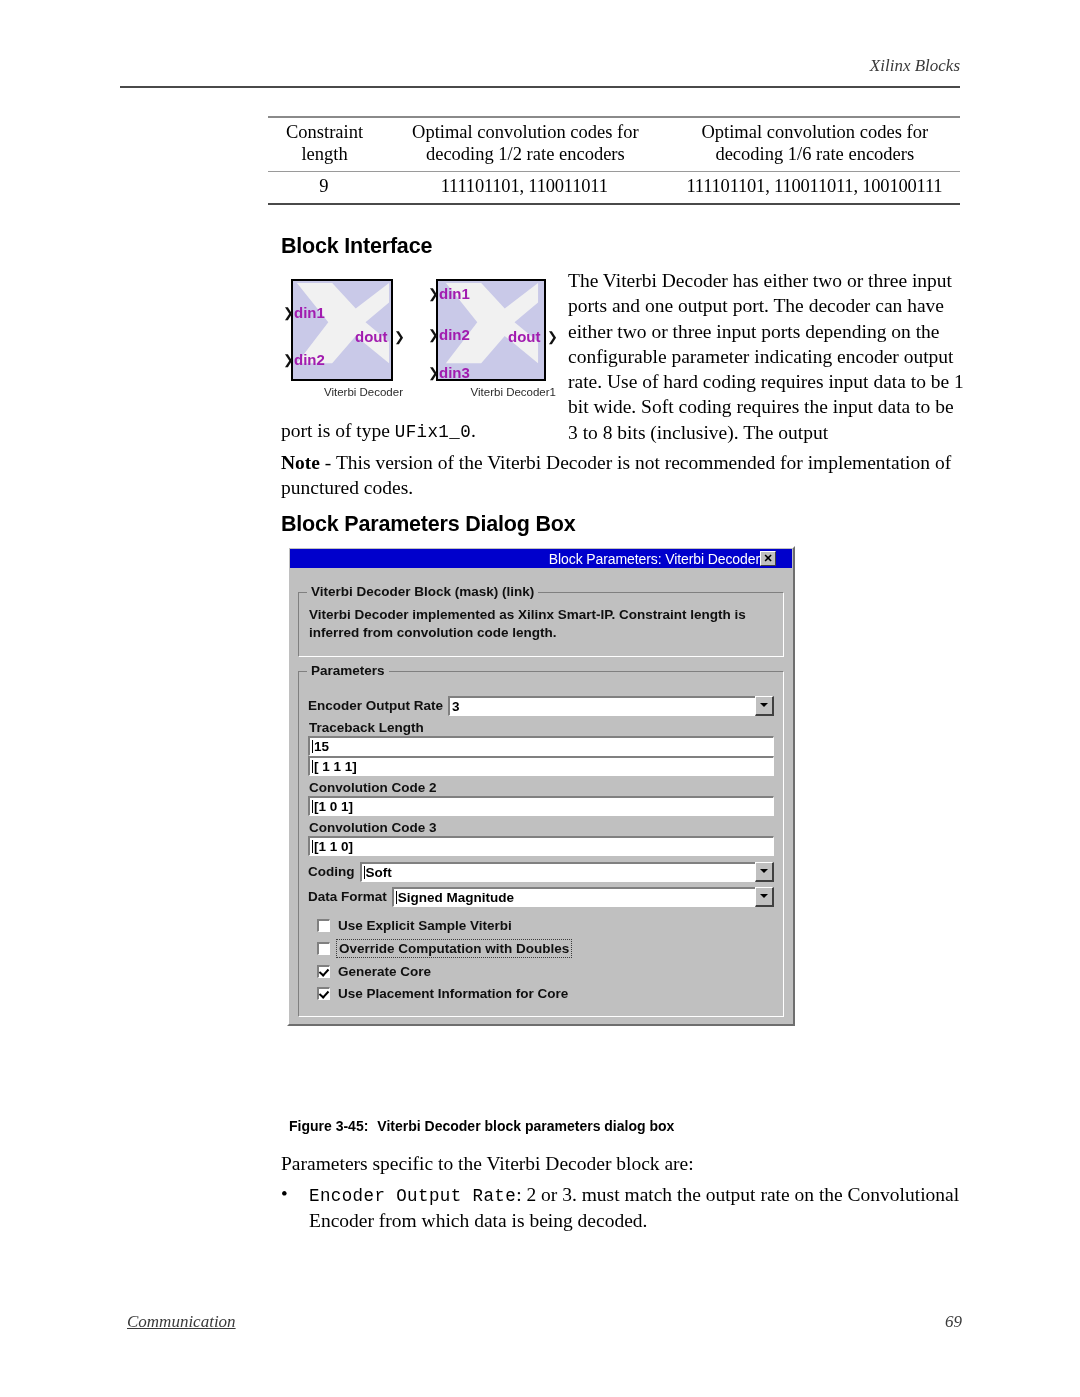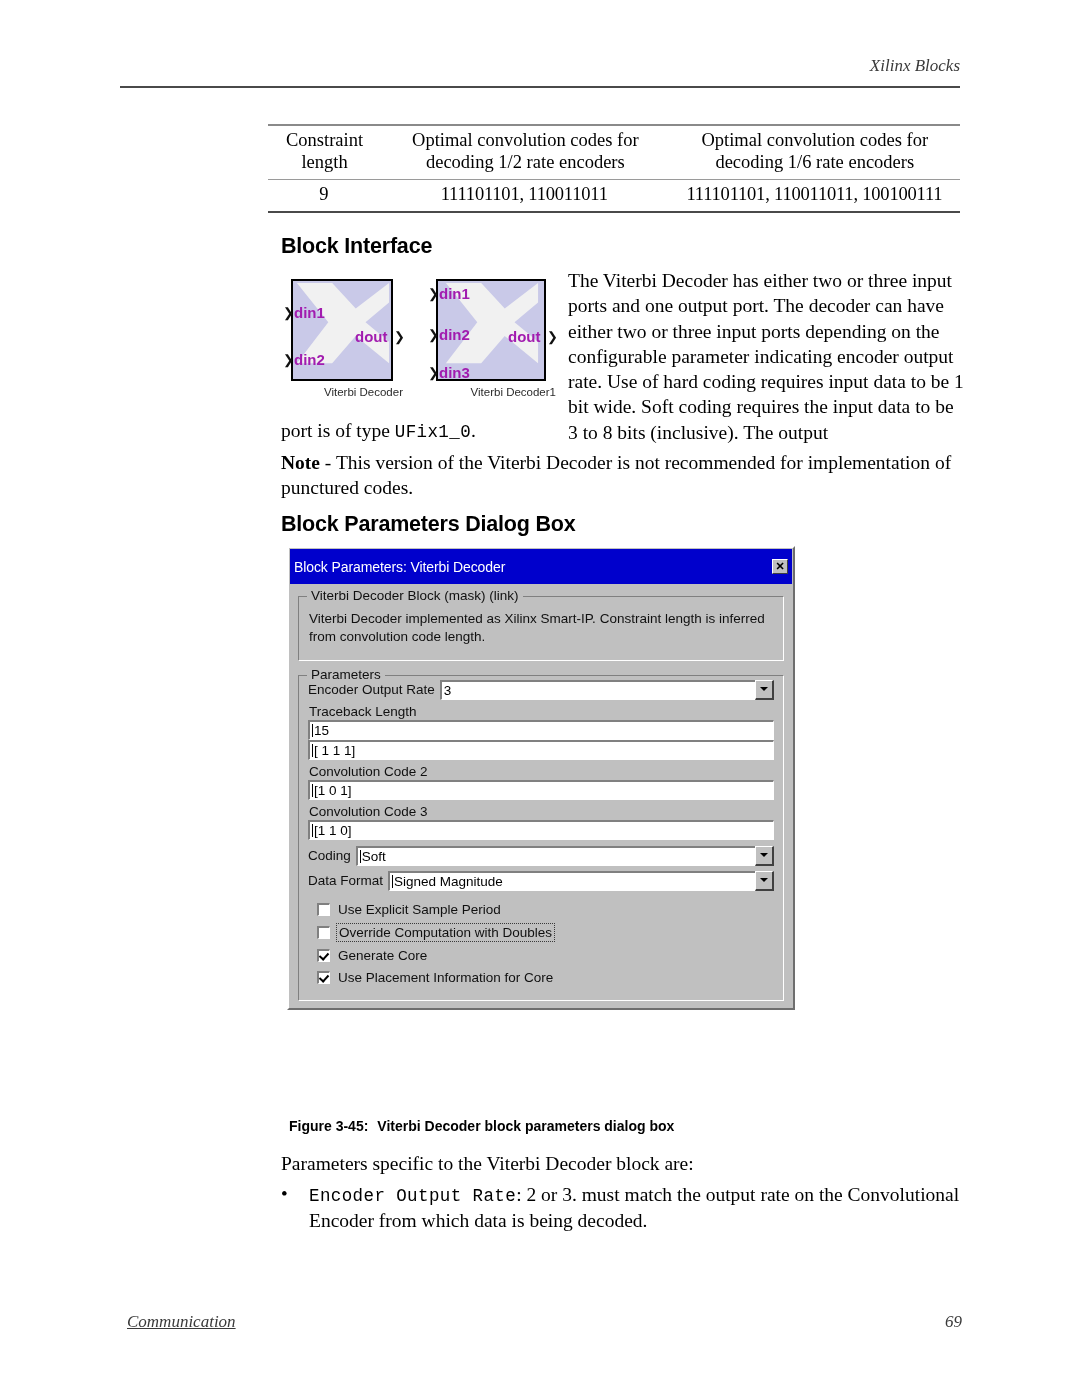--- a/index.html
+++ b/index.html
@@ -34,21 +34,21 @@
     top: 86px;
     width: 840px;
     height: 2px;
     background: #4a4a4a;
   }
 
   
   .tbl {
     position: absolute;
     left: 268px;
-    top: 124px;
+    top: 116px;
     width: 692px;
   }
   .tbl .rule-top   { height: 2px; background: #8a8a8a; }
   .tbl .rule-mid   { height: 1px; background: #9a9a9a; }
   .tbl .rule-bot   { height: 2px; background: #4a4a4a; }
   .tbl table { border-collapse: collapse; width: 100%; }
   .tbl td {
     font-size: 18.5px;
     text-align: center;
     line-height: 1.18;
@@ -135,26 +135,27 @@
     background: #c0c0c0;
     border-top: 2px solid #ffffff;
     border-left: 2px solid #ffffff;
     border-right: 2px solid #6e6e6e;
     border-bottom: 2px solid #6e6e6e;
     box-sizing: border-box;
     font-family: "Liberation Sans", sans-serif;
     padding: 0 0 7px 0;
   }
   .titlebar {
-    height: 35px;
+    height: 19px;
     background: #0000cc;
     display: flex;
     align-items: center;
-    padding: 0 4px 0 4px;
+    padding: 0 16px 0 4px;
     margin: 1px 1px 0 1px;
+    text-align: right;
   }
   .titlebar .t-text {
     color: #ffffff;
     font-size: 14px;
     flex: 1;
     white-space: nowrap;
     letter-spacing: -0.1px;
   }
   .closebtn {
     width: 16px; height: 15px;
@@ -164,43 +165,44 @@
     border-right: 1px solid #404040;
     border-bottom: 1px solid #404040;
     display: flex; align-items: center; justify-content: center;
     font-size: 11px; font-weight: bold; color: #000;
     line-height: 1;
     box-sizing: border-box;
   }
 
   .group {
     position: relative;
-    margin: 12px 9px 0 9px;
+    margin: 24px 9px 0 9px;
     border-top: 1px solid #808080;
     border-left: 1px solid #808080;
     border-right: 1px solid #ffffff;
     border-bottom: 1px solid #ffffff;
     padding: 10px 8px 8px 8px;
+    font-weight: bold;
   }
   .group > .legend {
     position: absolute;
     top: -9px; left: 8px;
     background: #c0c0c0;
     padding: 0 4px;
     font-size: 13.5px;
     color: #101010;
     white-space: nowrap;
   }
   .desc {
     font-size: 13.5px;
     color: #101010;
     line-height: 1.33;
     margin: 3px 2px 6px 2px;
   }
-  #group-params { margin-top: 14px; padding: 4px 9px 9px 9px; }
+  #group-params { margin-top: 14px; padding: 24px 9px 9px 9px; }
 
   .row { display: flex; align-items: center; margin-bottom: 3px; }
   .row .lab {
     font-size: 13.5px;
     color: #101010;
     white-space: nowrap;
     margin-right: 5px;
   }
   .lab-block {
     font-size: 13.5px;
@@ -485,21 +487,21 @@
           </div>
         <div class="arrowbtn">
             <i></i>
           </div>
       </div>
     </div>
 
     <div style="margin-top:10px;">
       <div class="cbrow">
         <div class="cbox"></div>
-        <div class="cbtext">Use Explicit Sample Period</div>
+        <div class="cbtext">Use Explicit Sample Viterbi</div>
       </div>
       <div class="cbrow">
         <div class="cbox"></div>
         <div class="cbtext focused">Override Computation with Doubles</div>
       </div>
       <div class="cbrow">
         <div class="cbox checked"></div>
         <div class="cbtext">Generate Core</div>
       </div>
       <div class="cbrow">

